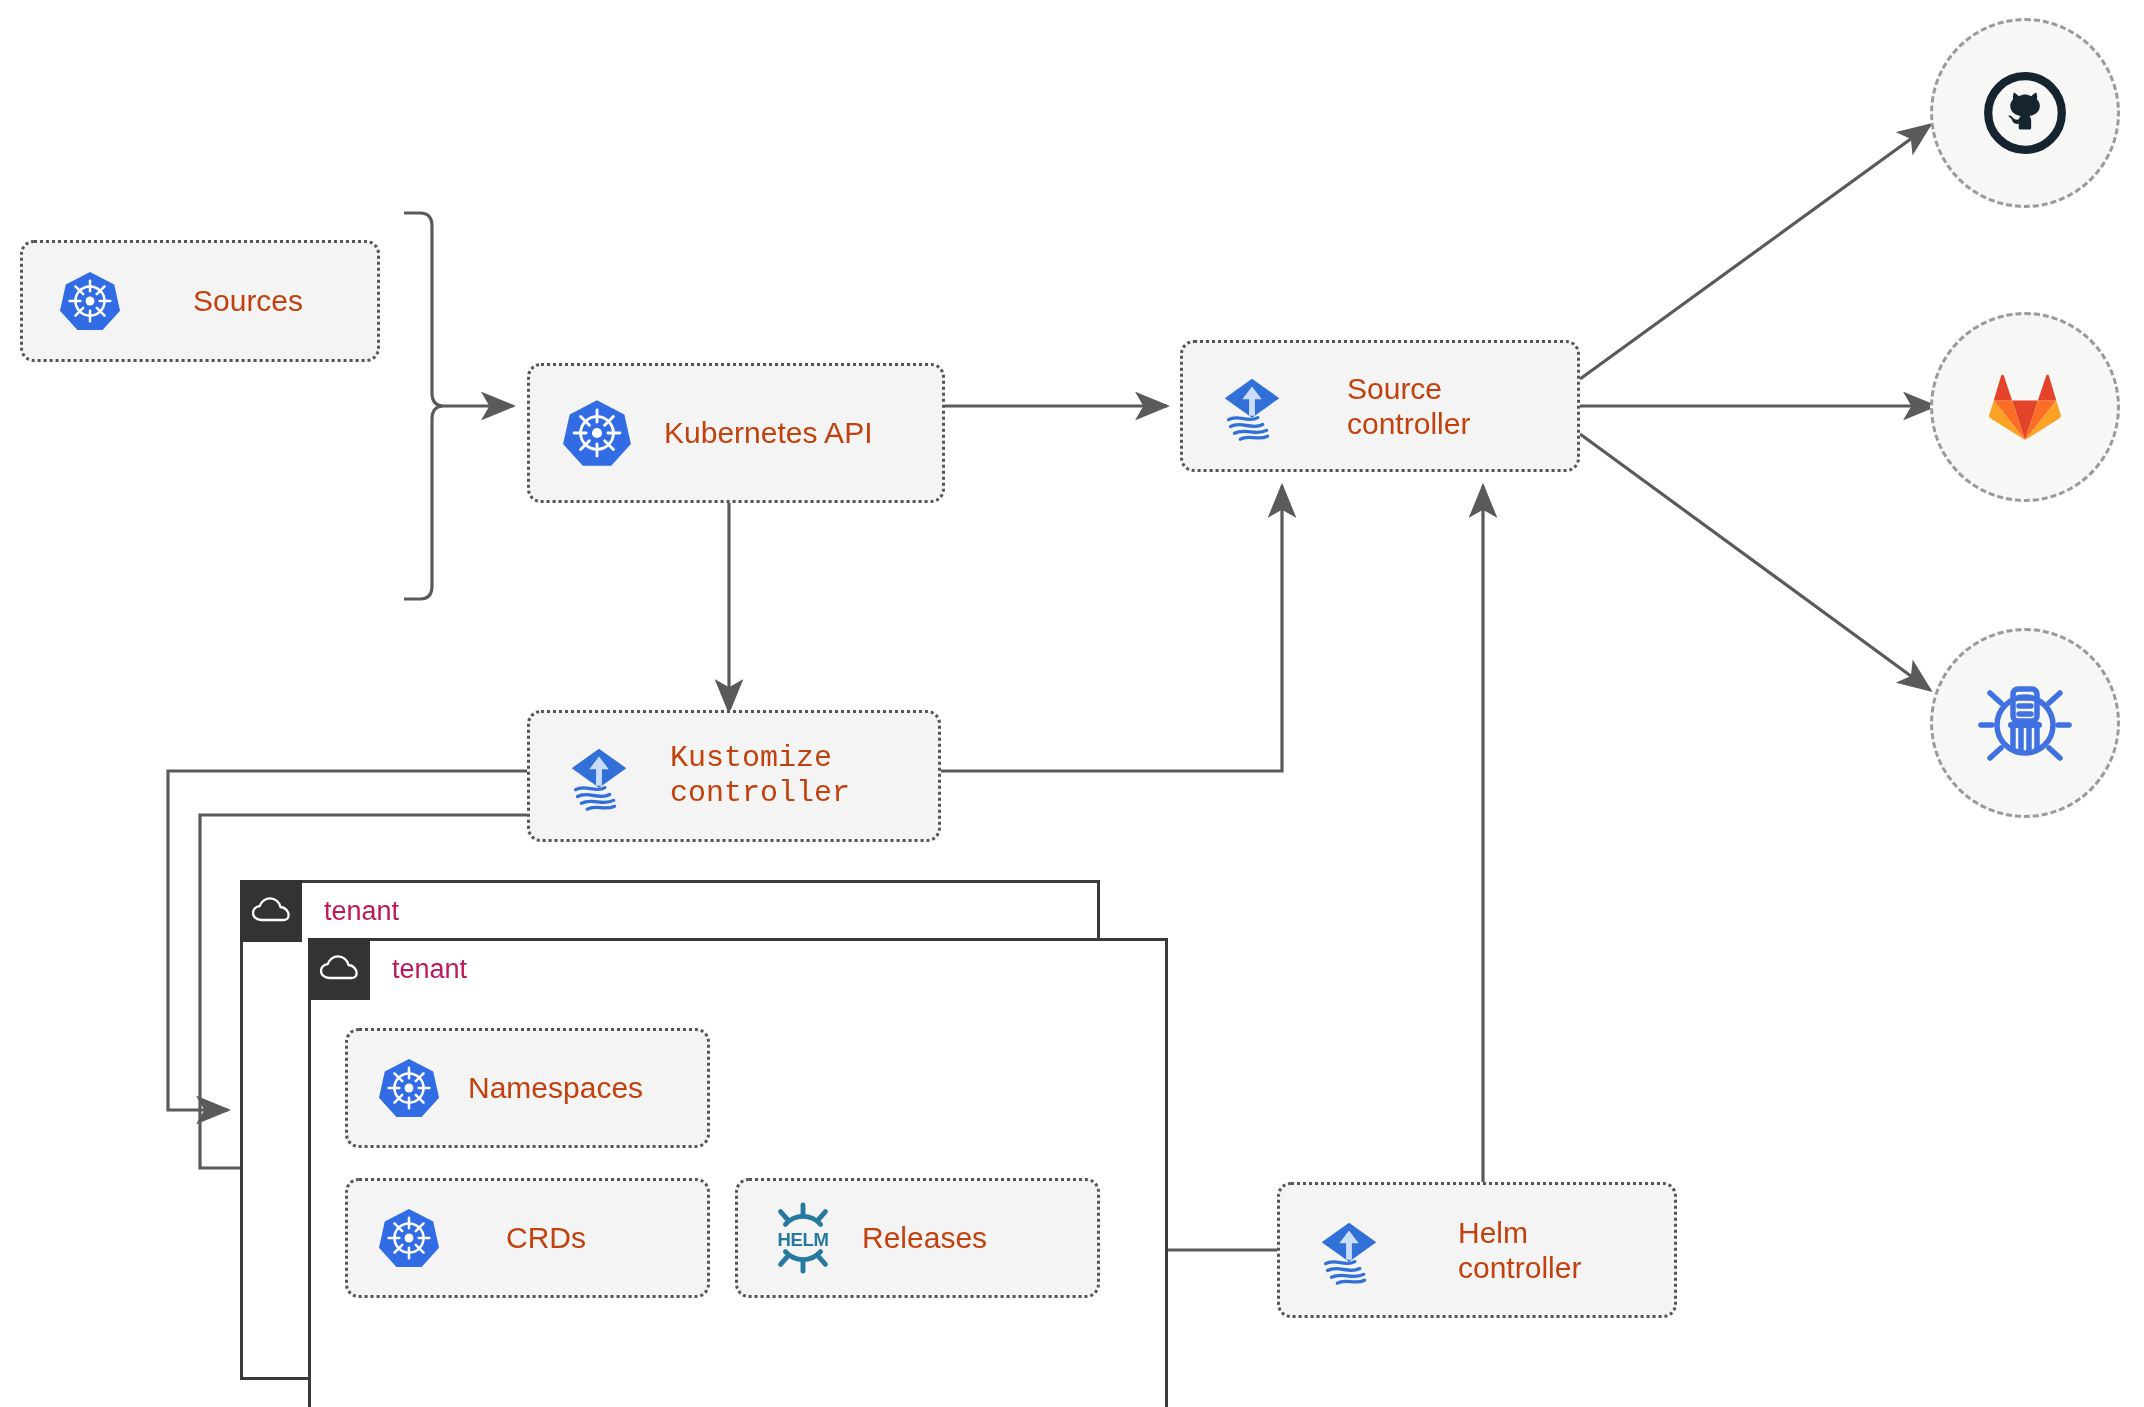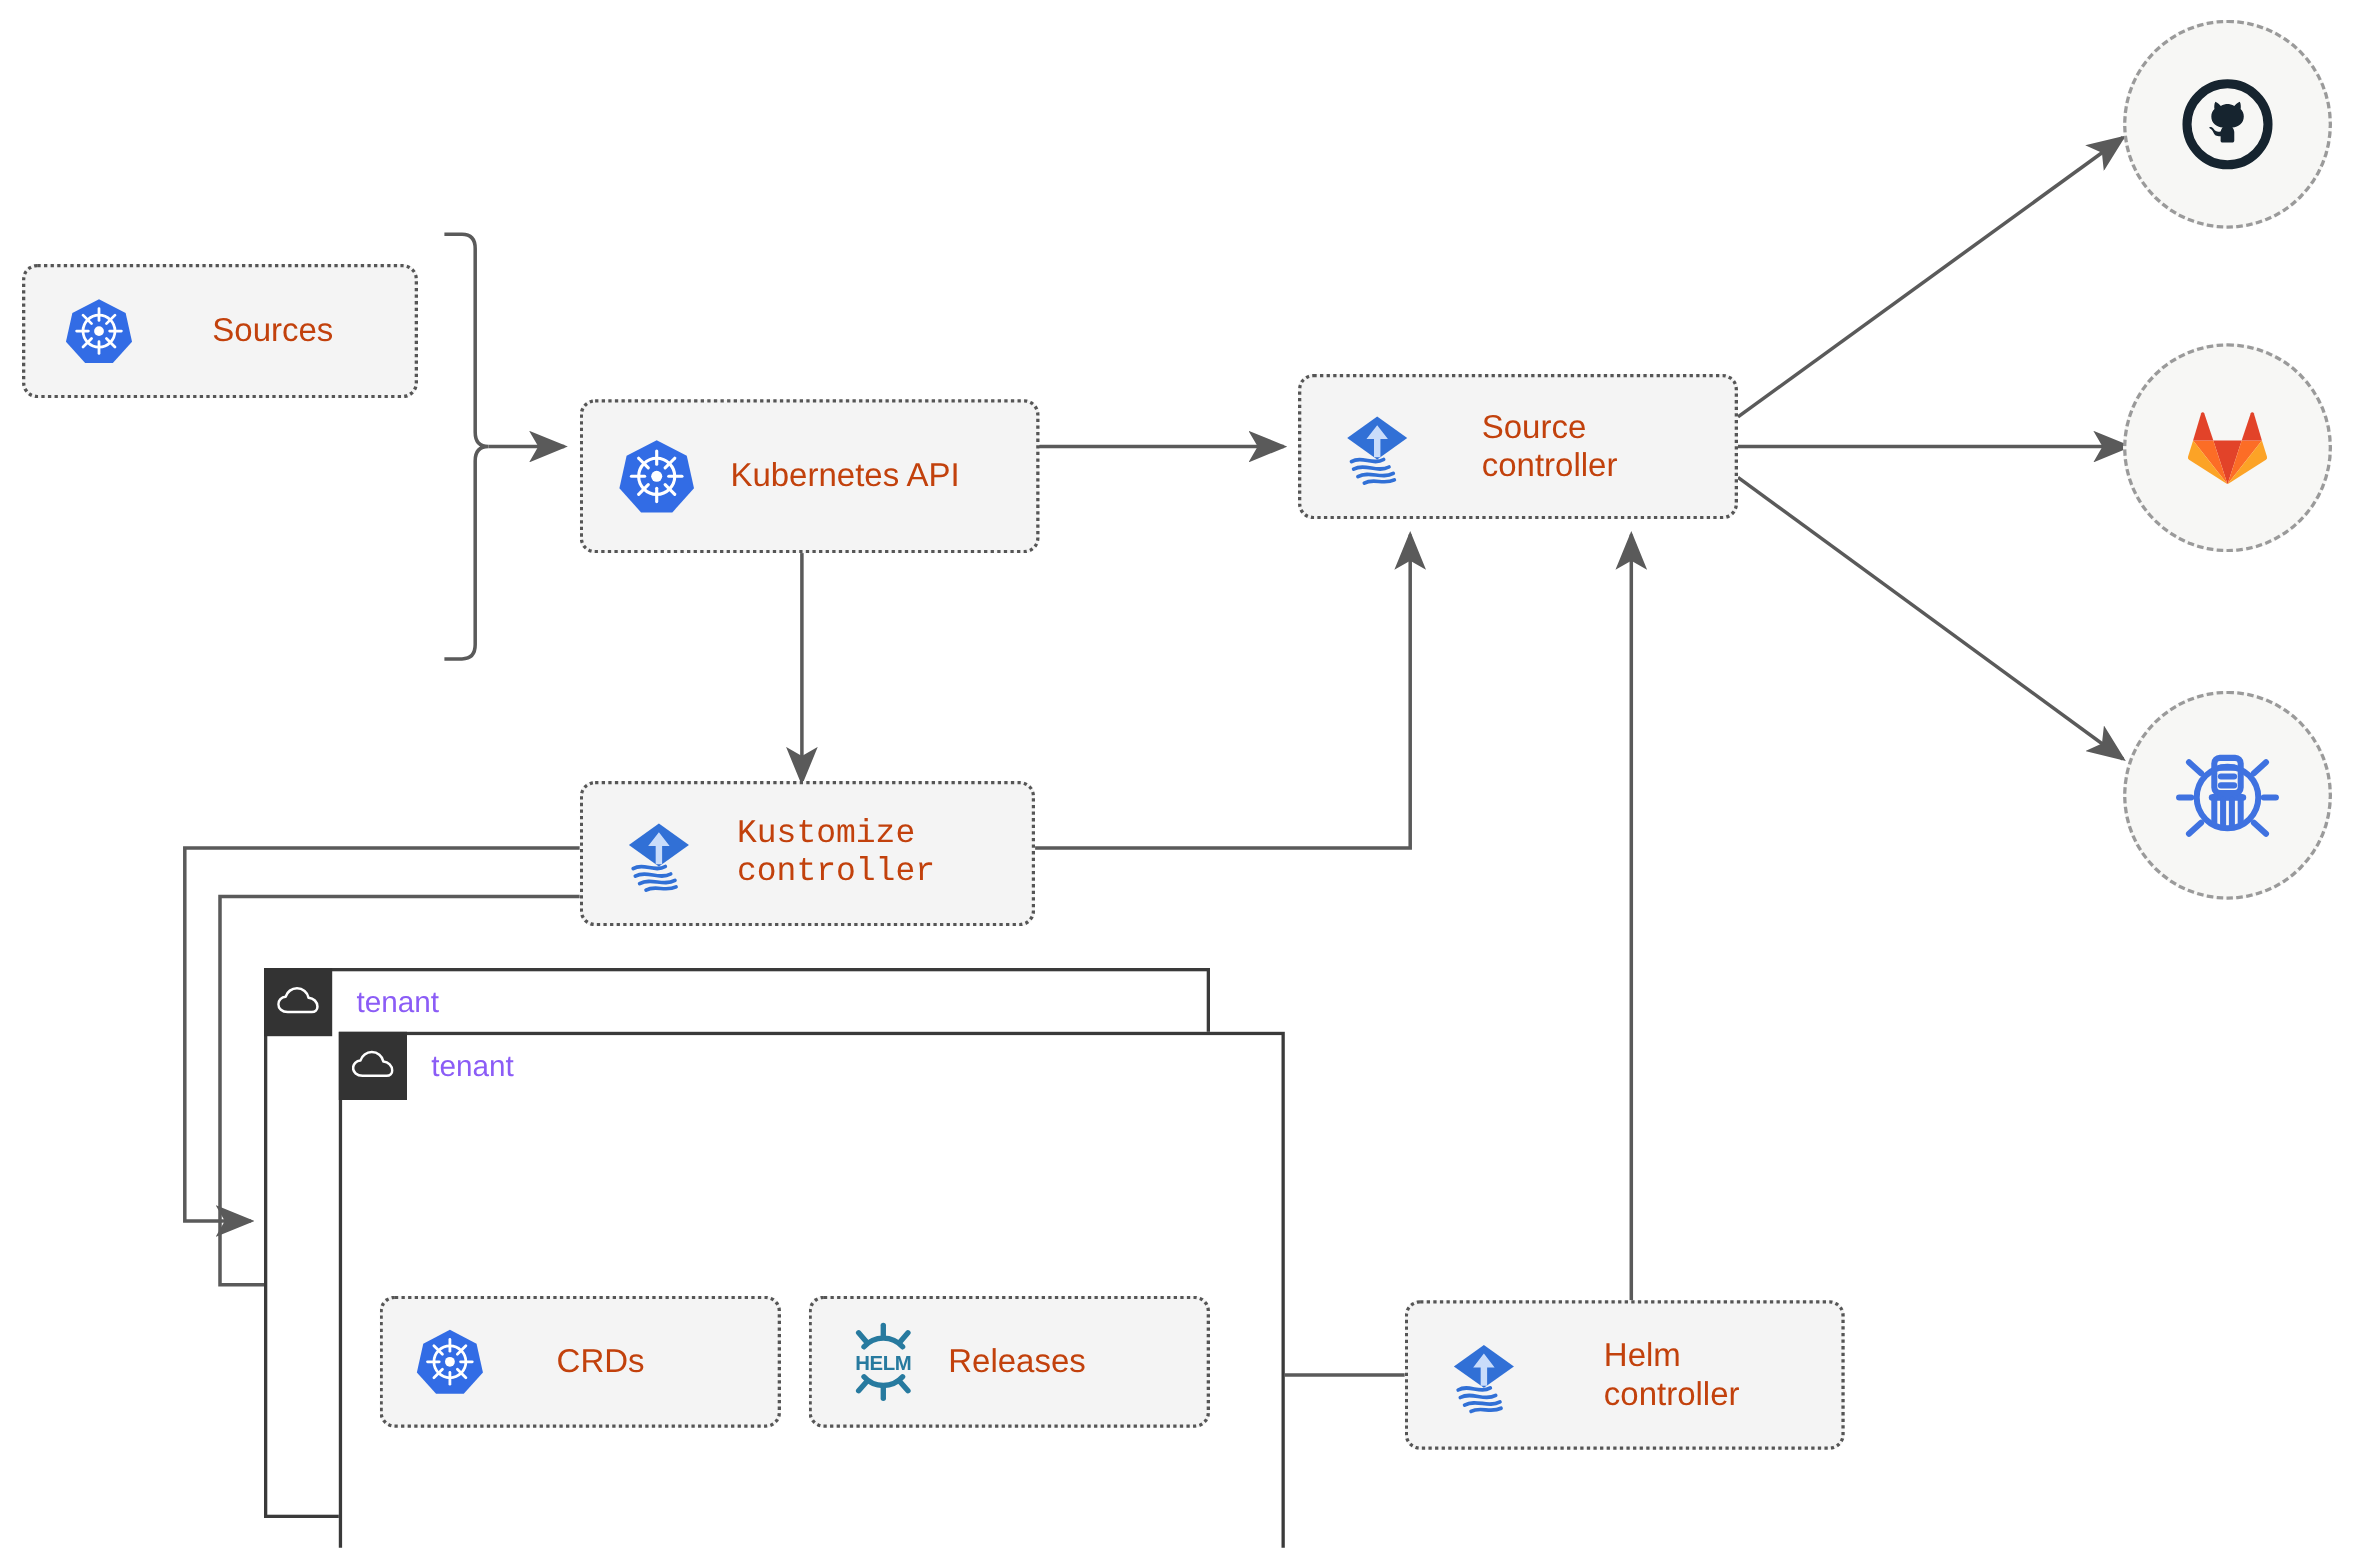--- a/index.html
+++ b/index.html
@@ -17,21 +17,21 @@
   
   .circ{position:absolute;border:3px dashed #9a9a9a;border-radius:50%;
         background:#f7f7f5;box-sizing:border-box;display:flex;
         align-items:center;justify-content:center;}
 
   
   .tenant{position:absolute;background:#ffffff;border:3px solid #3a3a3a;box-sizing:border-box;}
   .tenant .hdr{position:absolute;left:-3px;top:-3px;display:flex;align-items:center;height:62px;}
   .tenant .hdr .sq{width:62px;height:62px;background:#333333;display:flex;
                    align-items:center;justify-content:center;}
-  .tenant .hdr .tname{font-size:27px;color:#8b5cf6;margin-left:22px;white-space:nowrap;}
+  .tenant .hdr .tname{font-size:27px;color:#be185d;margin-left:22px;white-space:nowrap;}
 
   svg.wires{position:absolute;left:0;top:0;width:2144px;height:1407px;
             pointer-events:none;overflow:visible;}
   .ln{fill:none;stroke:#5a5a5a;stroke-width:3.2;}
   .brk{fill:none;stroke:#5a5a5a;stroke-width:3.2;}
 </style>
 </head>
 <body>
 
 <div id="stage">
@@ -183,20 +183,40 @@
           <path d="M18,61 C29,55 40,65 51,59"></path>
           <path d="M22,68 C33,62 44,71 55,65"></path>
           <path d="M28,74 C37,69 46,76 56,71"></path>
         </g>
       </svg>
     </div>
     <div class="label" style="margin-left:70px;">Helm
 controller</div>
   </div>
 
+  <div class="node" style="left:345px;top:1028px;width:365px;height:120px;padding-left:30px;">
+    <div class="ico">
+      <svg width="62" height="62" viewBox="0 0 64 64">
+        <polygon points="32,2 57,15 63,42 45,62 19,62 1,42 7,15" fill="#326ce5"></polygon>
+        <g fill="none" stroke="#ffffff" stroke-width="2.6" stroke-linecap="round">
+          <circle cx="32" cy="32" r="15"></circle>
+            <circle cx="32" cy="32" r="4.6" fill="#ffffff" stroke="none"></circle>
+          <line x1="32" y1="11" x2="32" y2="22"></line>
+            <line x1="32" y1="42" x2="32" y2="53"></line>
+          <line x1="11" y1="32" x2="22" y2="32"></line>
+            <line x1="42" y1="32" x2="53" y2="32"></line>
+          <line x1="17" y1="17" x2="25" y2="25"></line>
+            <line x1="39" y1="39" x2="47" y2="47"></line>
+          <line x1="47" y1="17" x2="39" y2="25"></line>
+            <line x1="25" y1="39" x2="17" y2="47"></line>
+        </g>
+      </svg>
+    </div>
+    <div class="label" style="margin-left:28px;">Namespaces</div>
+  </div>
 
 
   <div class="node" style="left:345px;top:1178px;width:365px;height:120px;padding-left:30px;">
     <div class="ico">
       <svg width="62" height="62" viewBox="0 0 64 64">
         <polygon points="32,2 57,15 63,42 45,62 19,62 1,42 7,15" fill="#326ce5"></polygon>
         <g fill="none" stroke="#ffffff" stroke-width="2.6" stroke-linecap="round">
           <circle cx="32" cy="32" r="15"></circle>
             <circle cx="32" cy="32" r="4.6" fill="#ffffff" stroke="none"></circle>
           <line x1="32" y1="11" x2="32" y2="22"></line>

